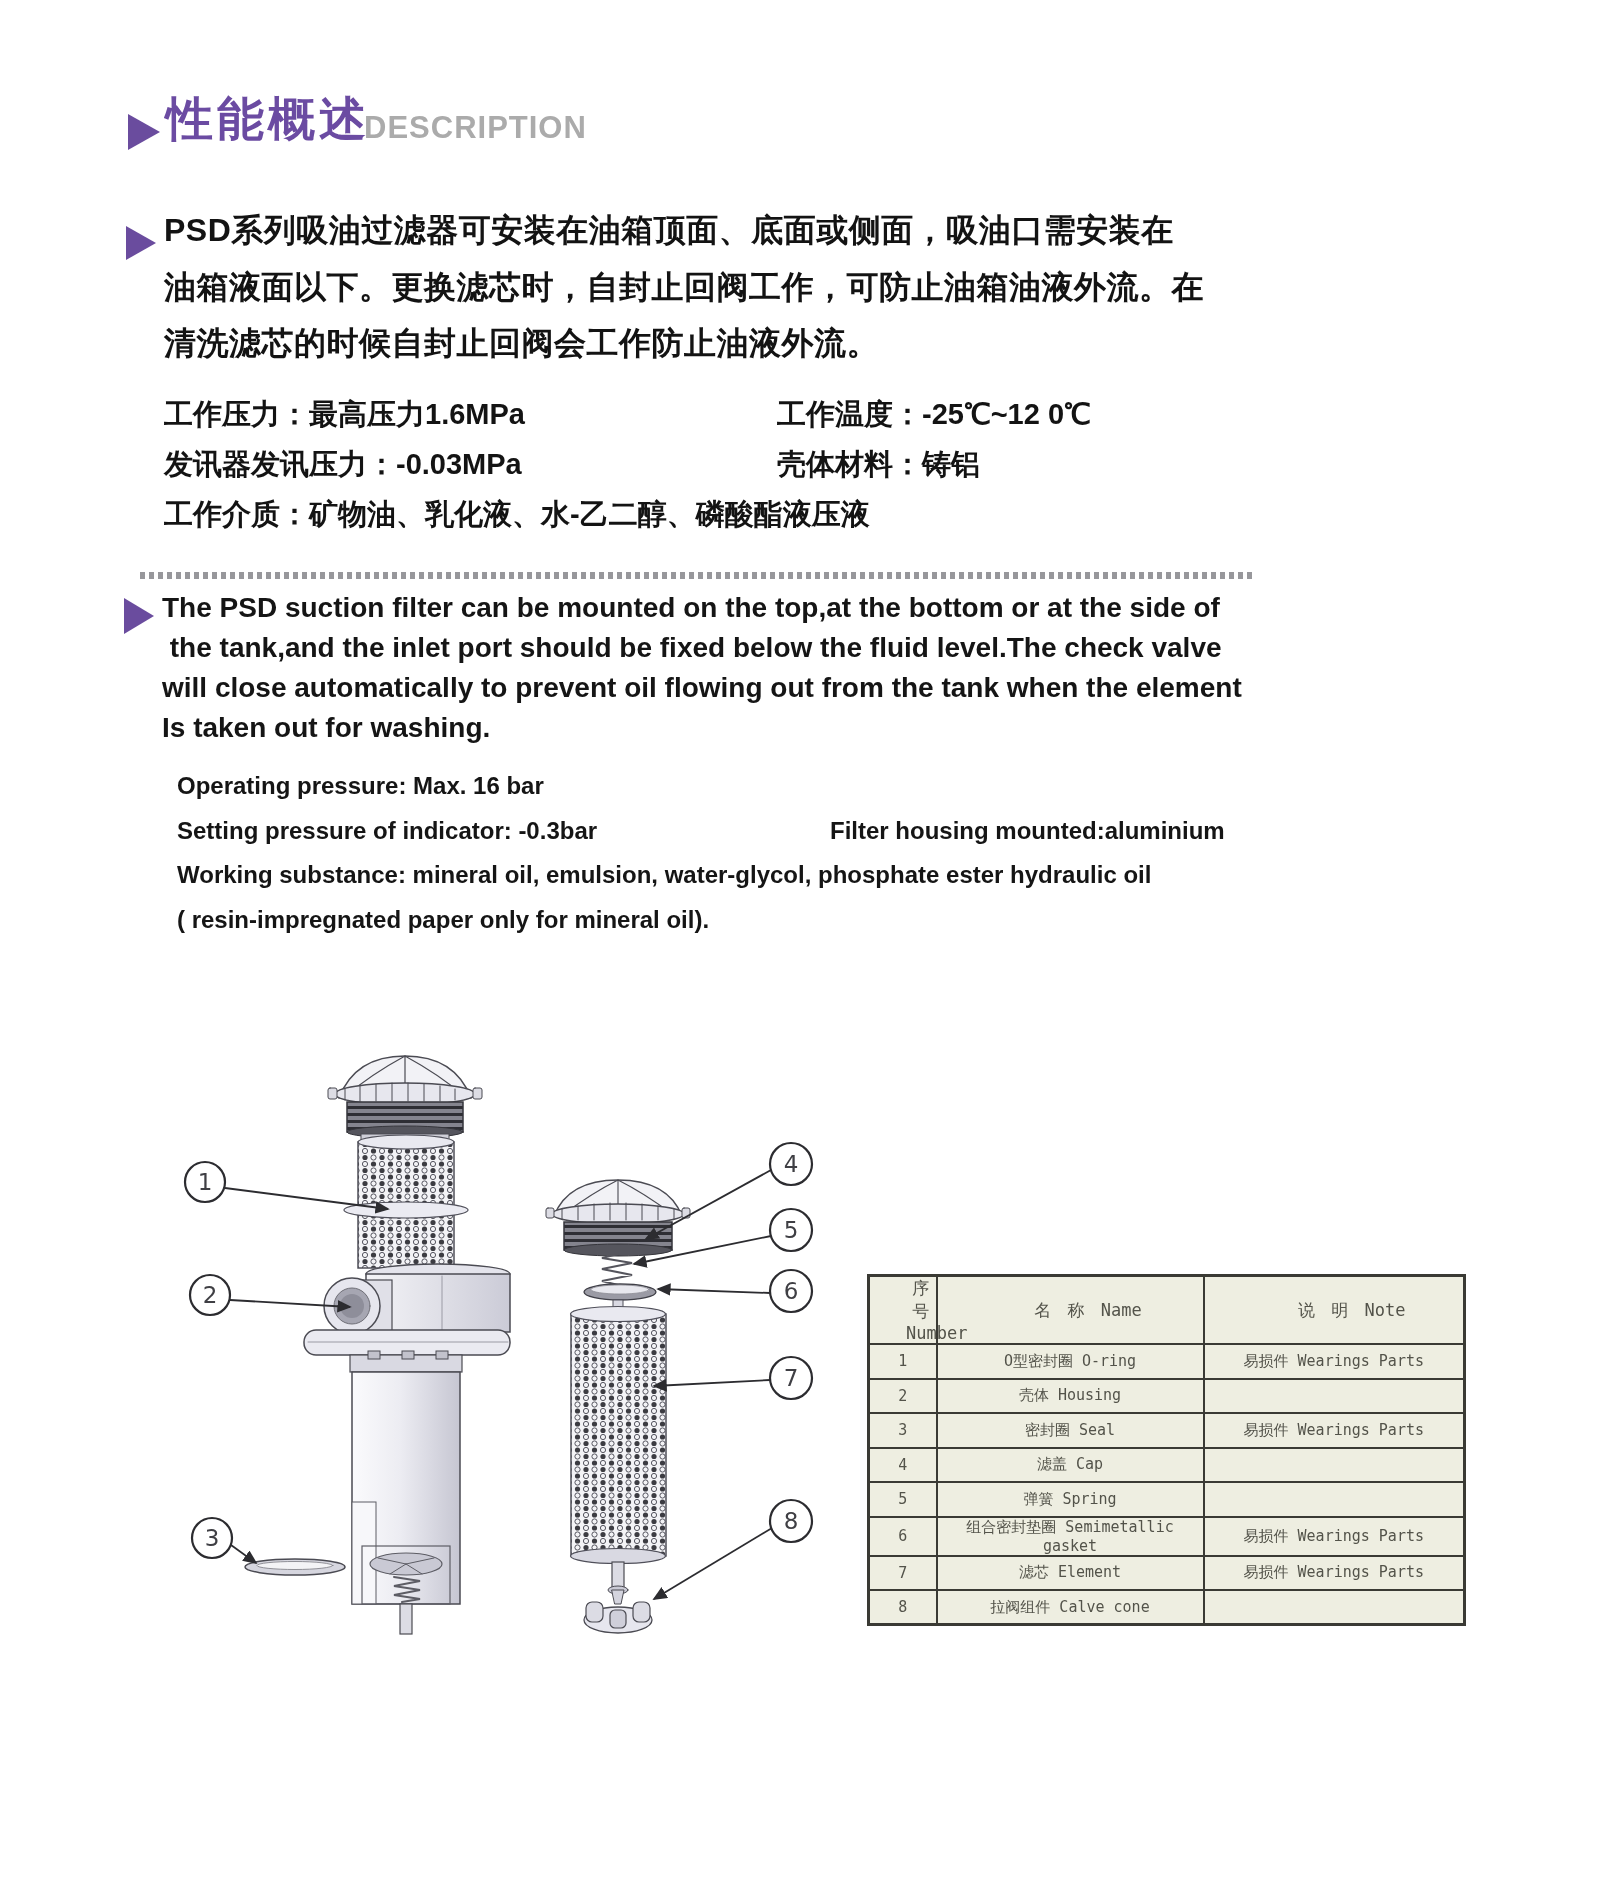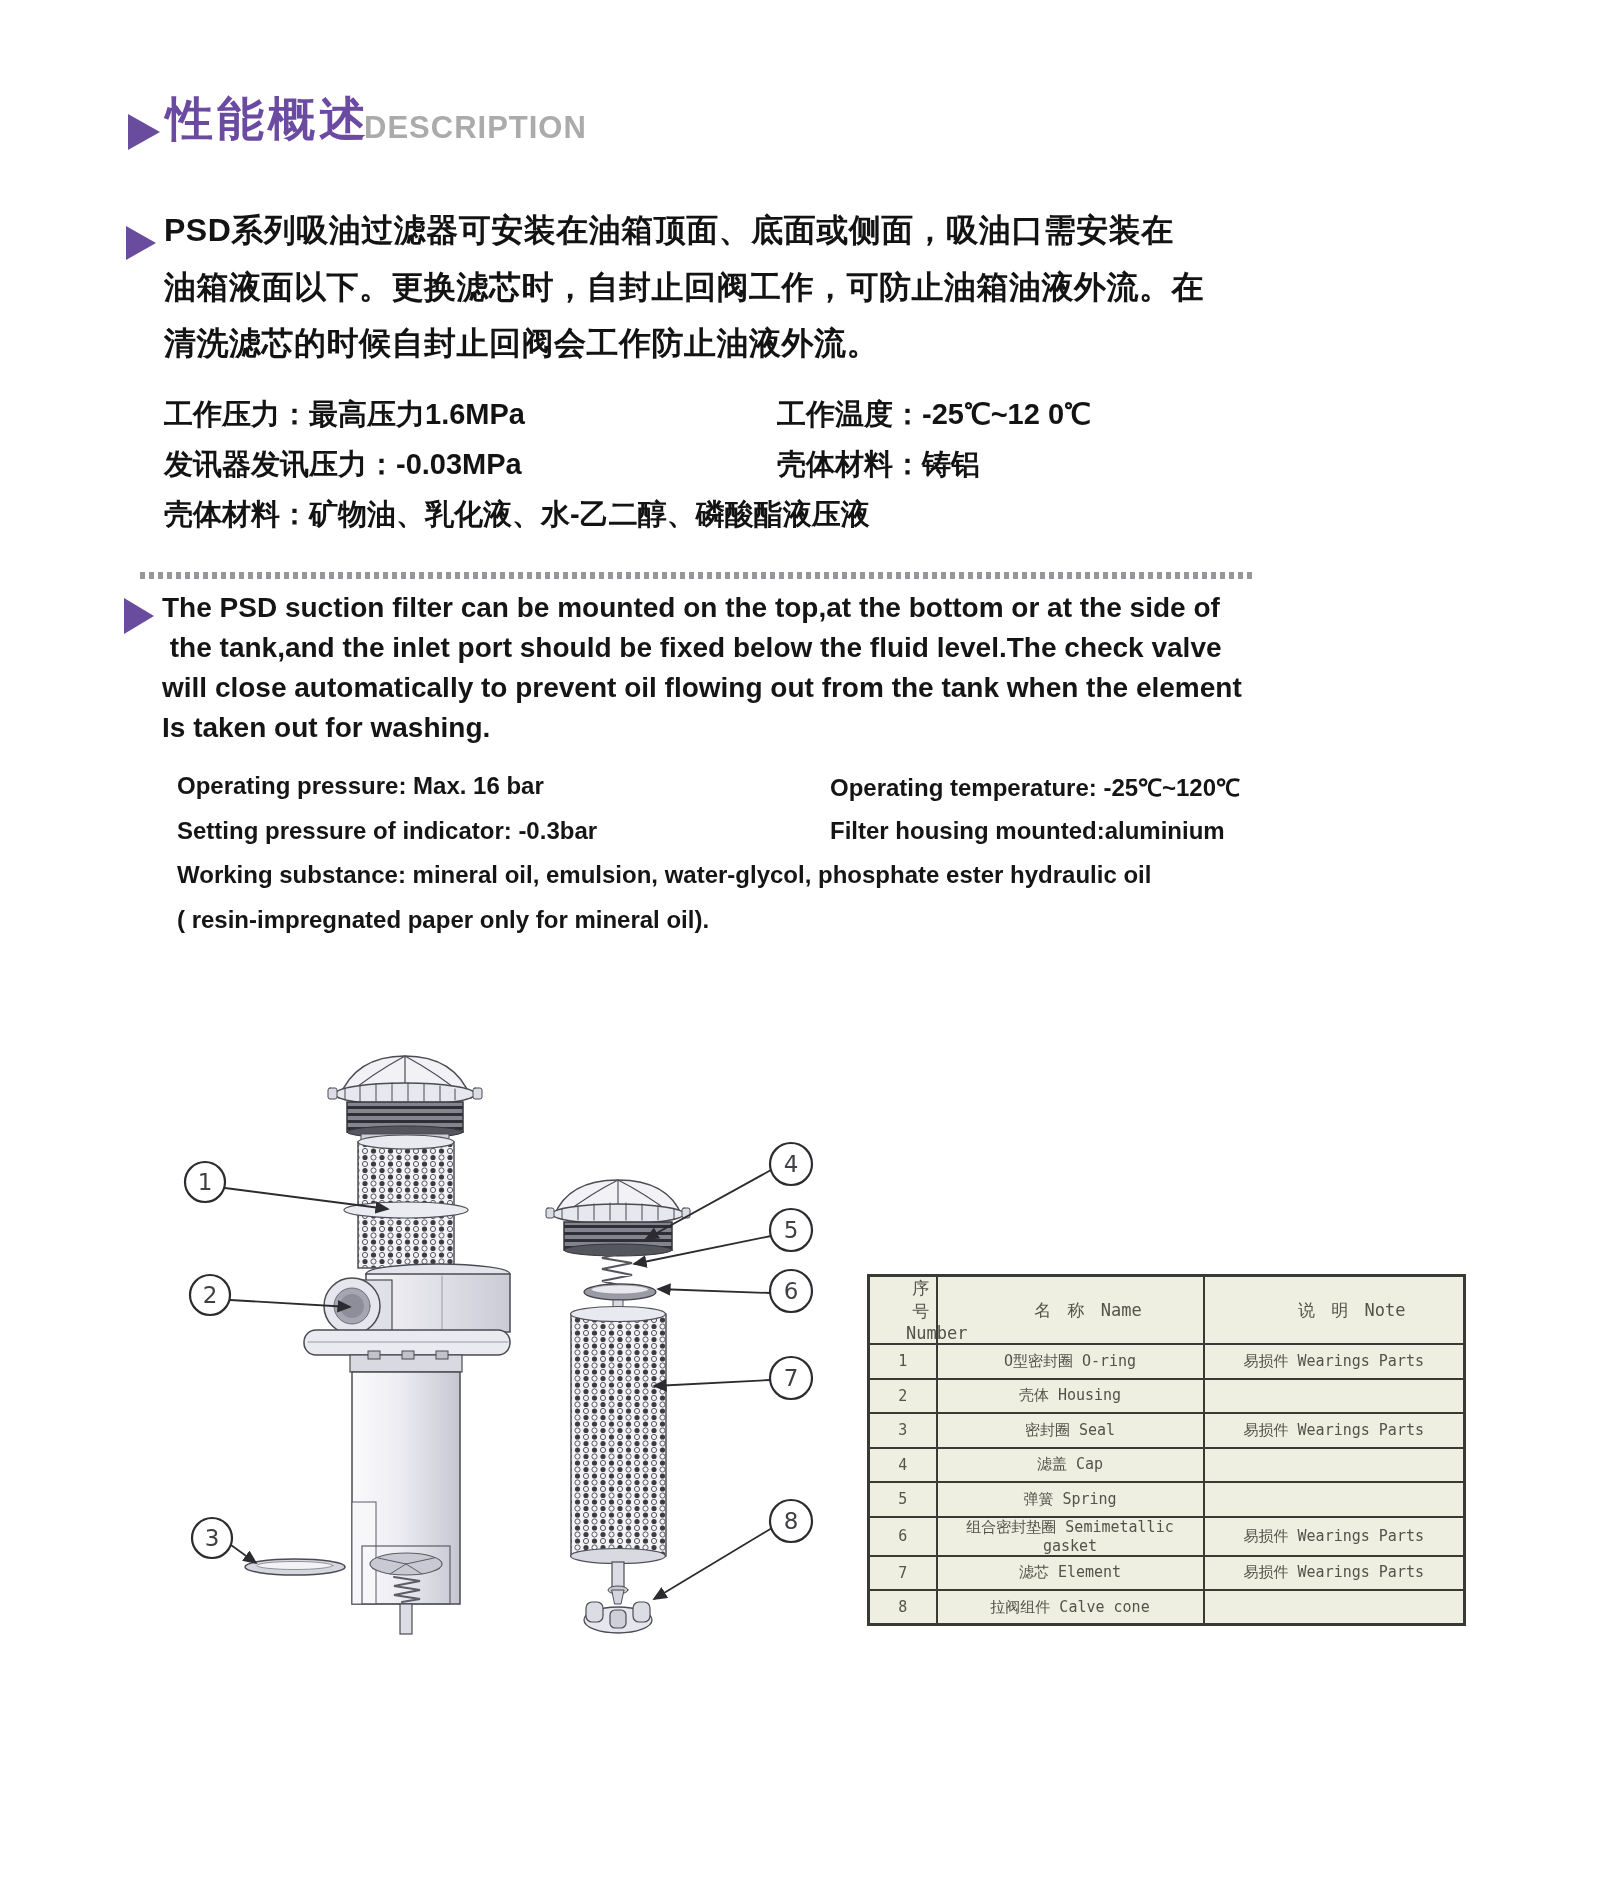--- a/index.html
+++ b/index.html
@@ -70,38 +70,37 @@
   <div class="abs" id="specs-cn">
     <div class="row">
       <span class="l pre">工作压力：最高压力1.6MPa</span>
       <span class="r pre">工作温度：-25℃~12 0℃</span>
     </div>
     <div class="row">
       <span class="l pre">发讯器发讯压力：-0.03MPa</span>
       <span class="r pre">壳体材料：铸铝</span>
     </div>
     <div class="row">
-      <span class="l pre" style="width:auto">壳体材料：矿物油、乳化液、水-乙二醇、磷酸酯液压液</span>
+      <span class="l pre" style="width:auto">工作介质：矿物油、乳化液、水-乙二醇、磷酸酯液压液</span>
     </div>
   </div>
 
   <div class="abs" id="divider"></div>
 
   <div class="abs tri" style="left:124px; top:598px; border-width:18px 0 18px 30px; border-left-color:#6a4c9e;"></div>
   <div class="abs" id="intro-en">
     <div class="pre">The PSD suction filter can be mounted on the top,at the bottom or at the side of</div>
     <div class="pre"> the tank,and the inlet port should be fixed below the fluid level.The check valve</div>
     <div class="pre">will close automatically to prevent oil flowing out from the tank when the element</div>
     <div class="pre">Is taken out for washing.</div>
   </div>
 
   <div class="abs" id="specs-en">
     <div class="row">
       <span class="l pre">Operating pressure: Max. 16 bar</span>
-      <span class="r pre">Operating temperature: -25℃~120℃</span>
     </div>
     <div class="row">
       <span class="l pre">Setting pressure of indicator: -0.3bar</span>
       <span class="r pre">Filter housing mounted:aluminium</span>
     </div>
     <div class="row">
       <span class="l pre" style="width:auto">Working substance: mineral oil, emulsion, water-glycol, phosphate ester hydraulic oil</span>
     </div>
     <div class="row">
       <span class="l pre" style="width:auto">( resin-impregnated paper only for mineral oil).</span>

